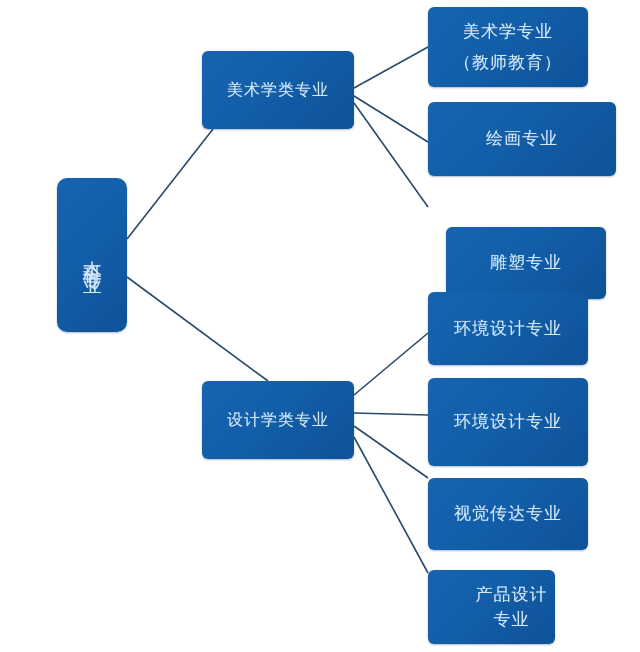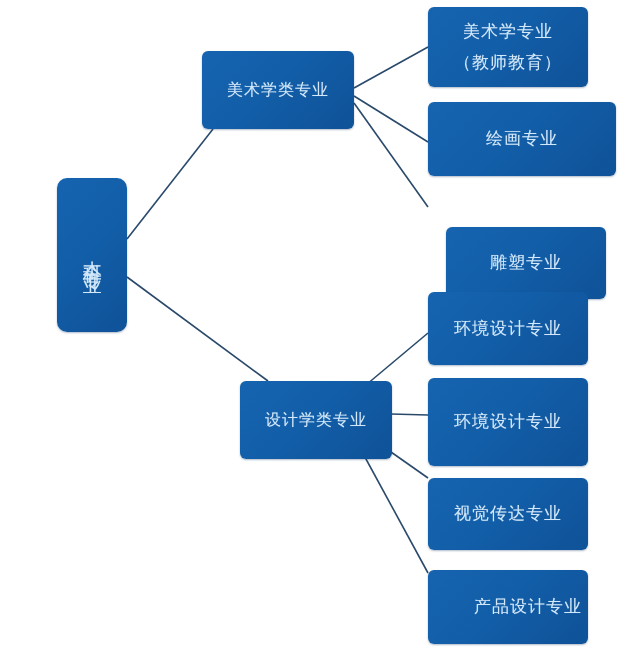--- a/index.html
+++ b/index.html
@@ -86,29 +86,29 @@
       <div class="node leaf two-line" style="left: 428px; top: 7px; width: 160px; height: 80px;">
         <div class="node-label">美术学专业
 （教师教育）</div>
       </div>
       <div class="node leaf" style="left: 428px; top: 102px; width: 188px; height: 74px;">
         <div class="node-label">绘画专业</div>
       </div>
       <div class="node leaf" style="left: 446px; top: 197px; width: 160px; height: 72px; margin-top: 30px;">
         <div class="node-label">雕塑专业</div>
       </div>
-      <div class="node hub" style="left: 202px; top: 381px; width: 152px; height: 78px; margin-left: 38px;">
+      <div class="node hub" style="left: 202px; top: 381px; width: 152px; height: 78px;">
         <div class="node-label">设计学类专业</div>
       </div>
       <div class="node leaf" style="left: 428px; top: 292px; width: 160px; height: 73px;">
         <div class="node-label">环境设计专业</div>
       </div>
       <div class="node leaf" style="left: 428px; top: 378px; width: 160px; height: 88px;">
         <div class="node-label">环境设计专业</div>
       </div>
       <div class="node leaf" style="left: 428px; top: 478px; width: 160px; height: 72px;">
         <div class="node-label">视觉传达专业</div>
       </div>
-      <div class="node leaf" style="left: 428px; top: 570px; width: 160px; height: 74px; padding-left: 40px;">
+      <div class="node leaf" style="left: 428px; top: 570px; width: 127px; height: 74px; padding-left: 40px;">
         <div class="node-label">产品设计专业</div>
       </div>
     </div>
 </div>
 
 </body></html>

